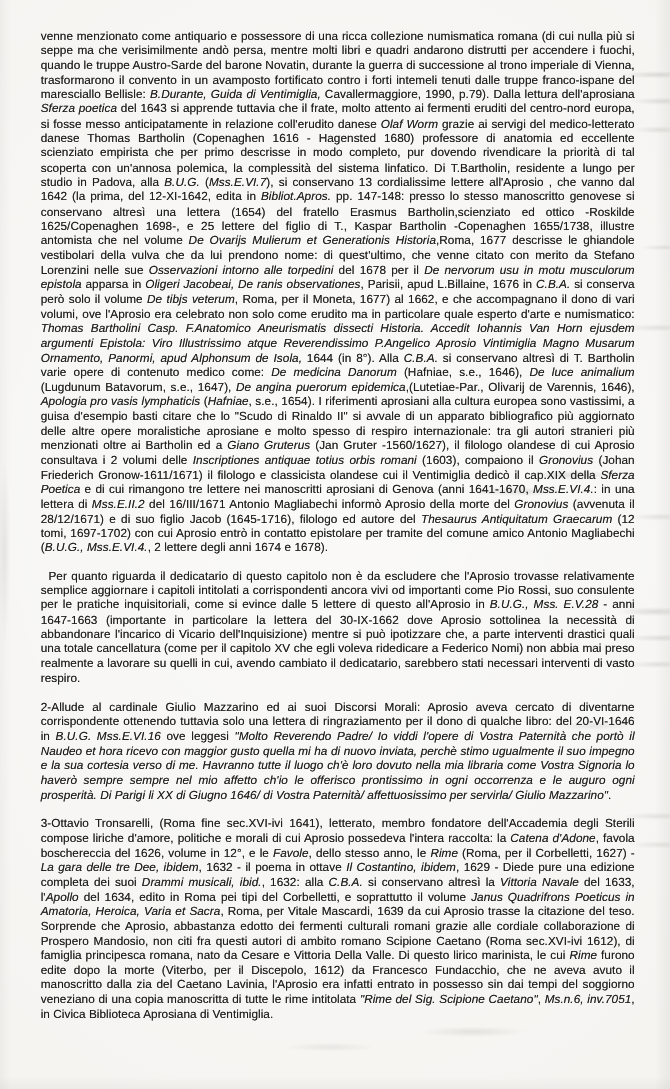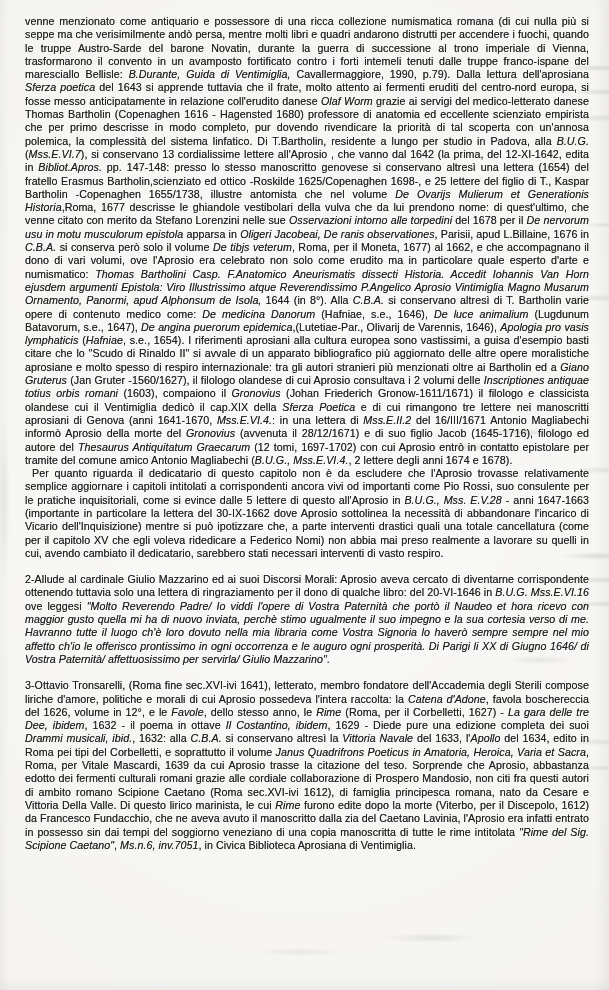--- a/index.html
+++ b/index.html
@@ -52,21 +52,21 @@
     top: 15px;
     width: 564px;
     font-family: "Liberation Sans", "DejaVu Sans", sans-serif;
     font-size: 10.7px;
     line-height: 13.3px;
     letter-spacing: 0.05px;
     color: var(--fg, #1e1e1e);
     text-shadow: 0 0 0.35px rgba(20,20,20,0.6);
   }
   .para {
-    margin: 0;
+    margin: 12px;
     text-align: justify;
   }
   .para.body-indent { text-indent: 7px; }
   .para.footnote { margin-top: 13px; }
   .it { font-style: italic; }
 </style>
 </head>
 <body style="--bg: #f5f4f1; --fg: #1e1e1e;">
 
 <div class="page">

